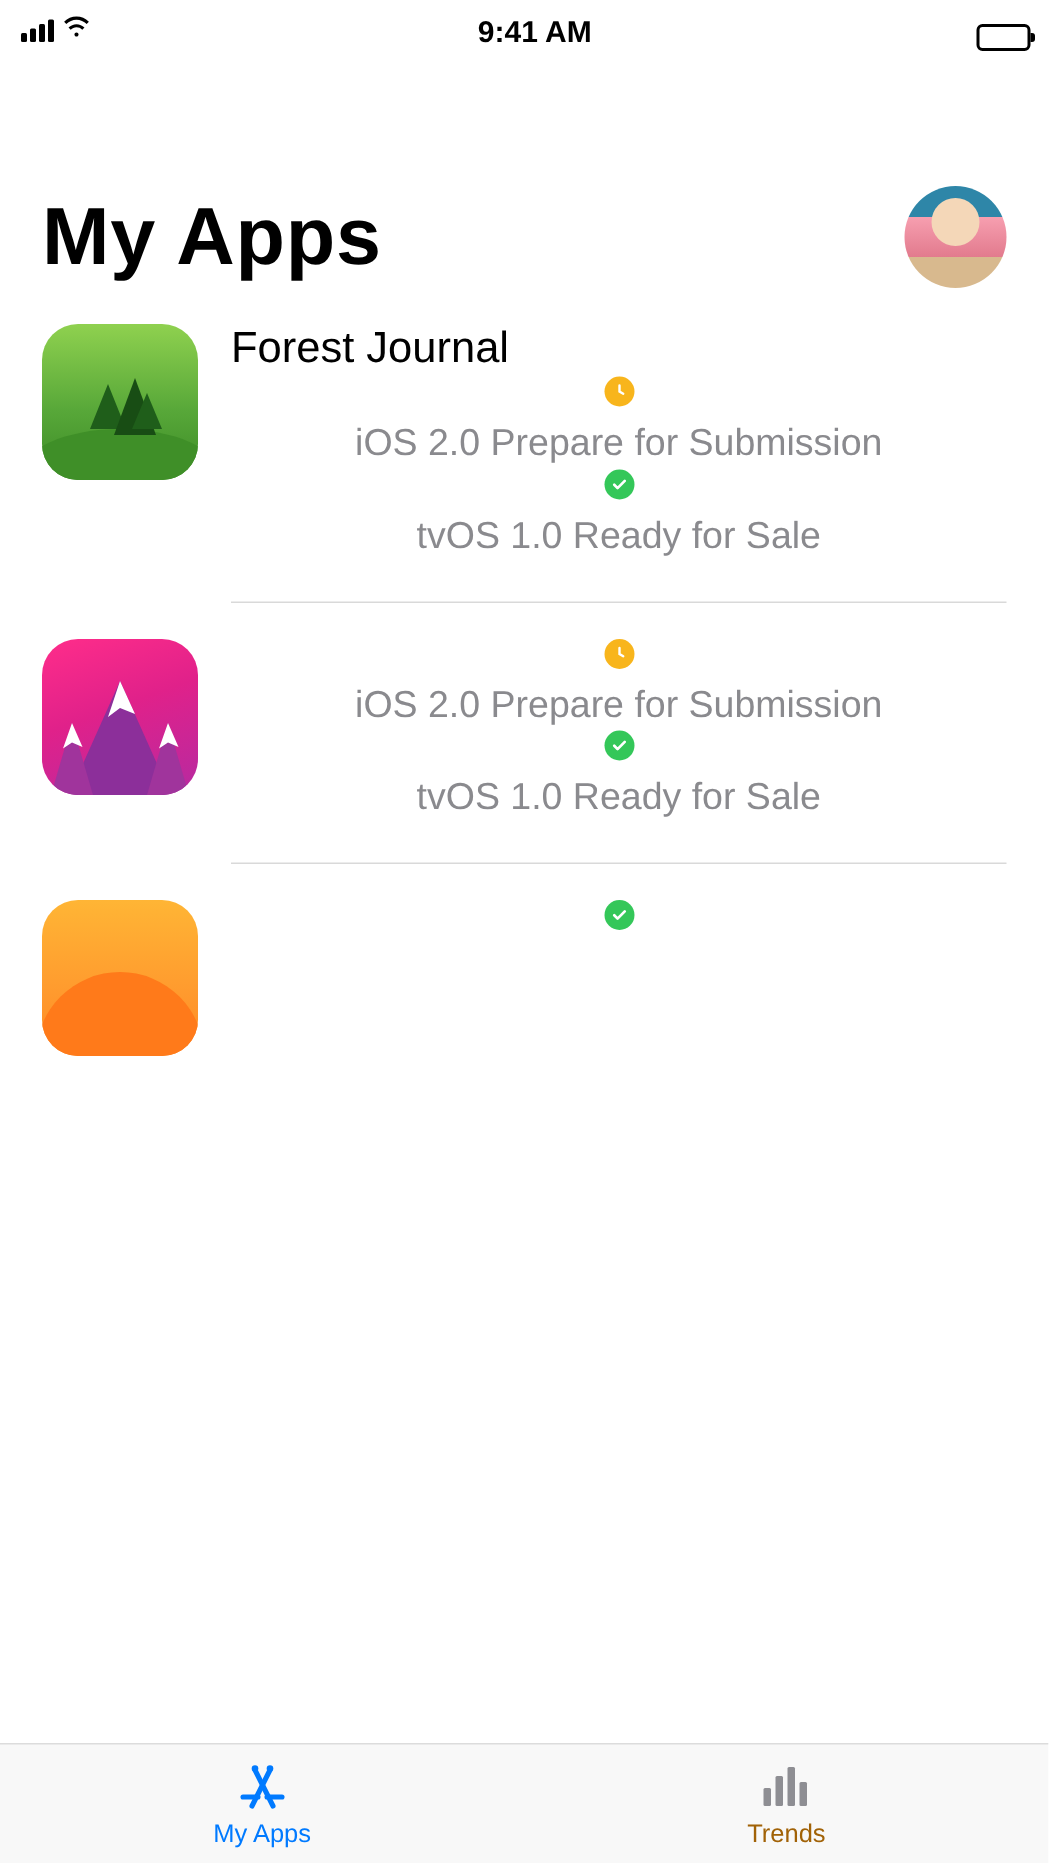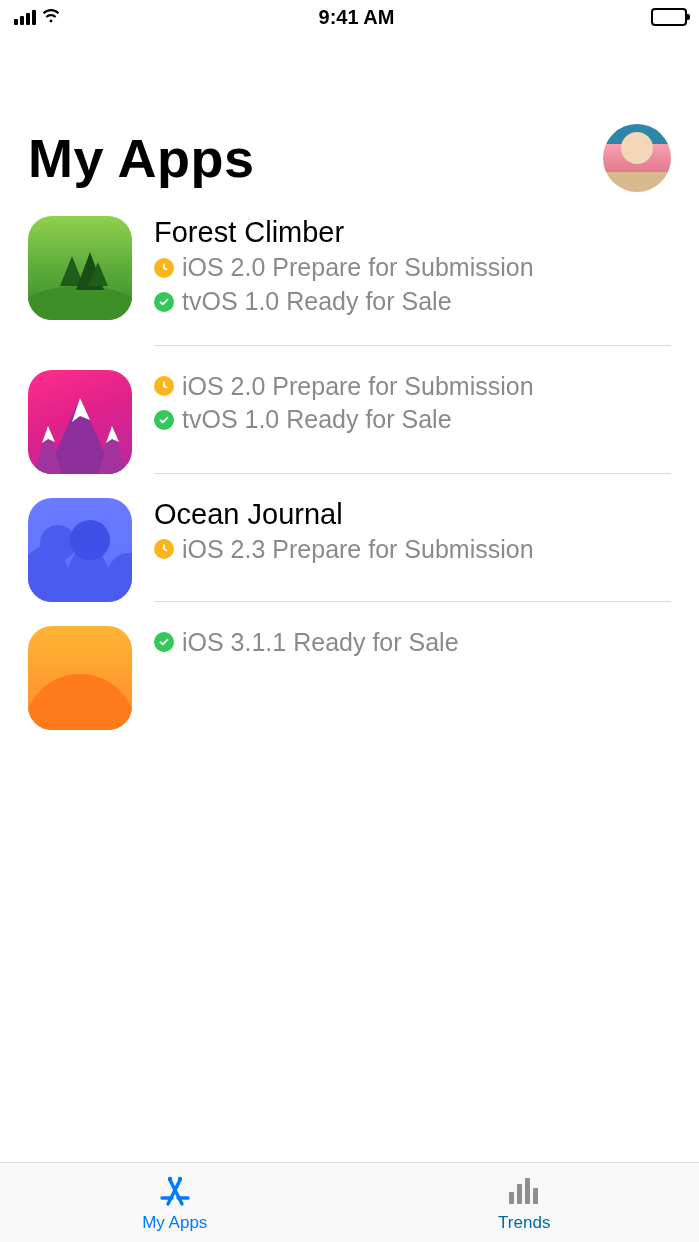--- a/index.html
+++ b/index.html
@@ -10,21 +10,21 @@
     background: #fff;
     display: flex;
     flex-direction: column;
     overflow: hidden;
   }
 
   
   .status-bar {
     height: 34px;
     display: flex;
-    align-items: center;
+    align-items: flex-end;
     justify-content: space-between;
     padding: 0 12px 0 14px;
     font-size: 20px;
     font-weight: 600;
   }
   .status-left, .status-right { display: flex; align-items: center; gap: 4px; }
   .status-center { flex: 1; text-align: center; font-size: 20px; font-weight: 600; }
 
   .cell-bars { display: flex; align-items: flex-end; gap: 2px; height: 16px; }
   .cell-bars span { display: block; width: 4px; background: #000; border-radius: 1px; }
@@ -95,20 +95,21 @@
     color: #000;
     margin-bottom: 2px;
   }
   .status-line {
     display: flex;
     align-items: center;
     gap: 8px;
     font-size: 25px;
     color: #8a8a8e;
     line-height: 1.35;
+    flex-direction: column;
   }
   .status-dot {
     width: 20px; height: 20px; border-radius: 50%; flex-shrink: 0;
     display: inline-flex; align-items: center; justify-content: center;
   }
   .status-dot svg { width: 12px; height: 12px; }
   .dot-yellow { background: #f8b51c; }
   .dot-green  { background: #34c759; }
 
   
@@ -140,21 +141,21 @@
     display: flex;
   }
   .tab {
     flex: 1;
     display: flex;
     flex-direction: column;
     align-items: center;
     justify-content: center;
     gap: 3px;
     font-size: 17px;
-    color: #0369a1;
+    color: #a16207;
     cursor: pointer;
   }
   .tab.active { color: #007aff; }
   .tab .tab-icon svg { width: 38px; height: 38px; display:block; }
 </style>
 </head>
 <body>
 
 <div class="status-bar">
   <div class="status-left">
@@ -186,21 +187,21 @@
   <div class="app-row">
     <div class="app-icon icon-forest">
       <svg viewBox="0 0 104 104">
         <ellipse cx="52" cy="100" rx="66" ry="30" fill="#3f8f28"></ellipse>
         <polygon points="32,70 44,40 56,70" fill="#1f5e1a"></polygon>
         <polygon points="48,74 62,36 76,74" fill="#184d14"></polygon>
         <polygon points="60,70 70,46 80,70" fill="#1f5e1a"></polygon>
       </svg>
     </div>
     <div class="app-content">
-      <div class="app-name">Forest Climber</div>
+      <div class="app-name">Forest Journal</div>
       <div class="status-line">
         <span class="status-dot dot-yellow">
           <svg viewBox="0 0 12 12">
               <path d="M6 2v4l2.5 1.5" stroke="#fff" stroke-width="1.6" fill="none" stroke-linecap="round"></path>
             </svg>
         </span>
         <span>iOS 2.0 Prepare for Submission</span>
       </div>
       <div class="status-line">
         <span class="status-dot dot-green">
@@ -237,55 +238,34 @@
         <span class="status-dot dot-green">
           <svg viewBox="0 0 12 12">
               <path d="M2.5 6.2l2.2 2.2L9.5 3.6" stroke="#fff" stroke-width="1.8" fill="none" stroke-linecap="round" stroke-linejoin="round"></path>
             </svg>
         </span>
         <span>tvOS 1.0 Ready for Sale</span>
       </div>
     </div>
   </div>
 
-  <div class="app-row">
-    <div class="app-icon icon-ocean">
-      <svg viewBox="0 0 104 104">
-        <path d="M-10 70 C10 40, 30 40, 40 70 C50 40, 70 40, 80 70 C90 50, 110 50, 120 70 L120 120 L-10 120 Z" fill="#4a5cf0"></path>
-        <circle cx="30" cy="45" r="18" fill="#4a5cf0"></circle>
-        <circle cx="62" cy="42" r="20" fill="#3f50e6"></circle>
-      </svg>
-    </div>
-    <div class="app-content">
-      <div class="app-name">Ocean Journal</div>
-      <div class="status-line">
-        <span class="status-dot dot-yellow">
-          <svg viewBox="0 0 12 12">
-              <path d="M6 2v4l2.5 1.5" stroke="#fff" stroke-width="1.6" fill="none" stroke-linecap="round"></path>
-            </svg>
-        </span>
-        <span>iOS 2.3 Prepare for Submission</span>
-      </div>
-    </div>
-  </div>
 
   <div class="app-row">
     <div class="app-icon icon-sunset">
       <svg viewBox="0 0 104 104">
         <circle cx="52" cy="104" r="56" fill="#ff7a1a"></circle>
       </svg>
     </div>
     <div class="app-content">
       <div class="status-line">
         <span class="status-dot dot-green">
           <svg viewBox="0 0 12 12">
               <path d="M2.5 6.2l2.2 2.2L9.5 3.6" stroke="#fff" stroke-width="1.8" fill="none" stroke-linecap="round" stroke-linejoin="round"></path>
             </svg>
         </span>
-        <span>iOS 3.1.1 Ready for Sale</span>
       </div>
     </div>
   </div>
 
 </div>
 
 <div class="tab-bar">
   <div class="tab active">
     <span class="tab-icon">
       <svg viewBox="0 0 38 38">

